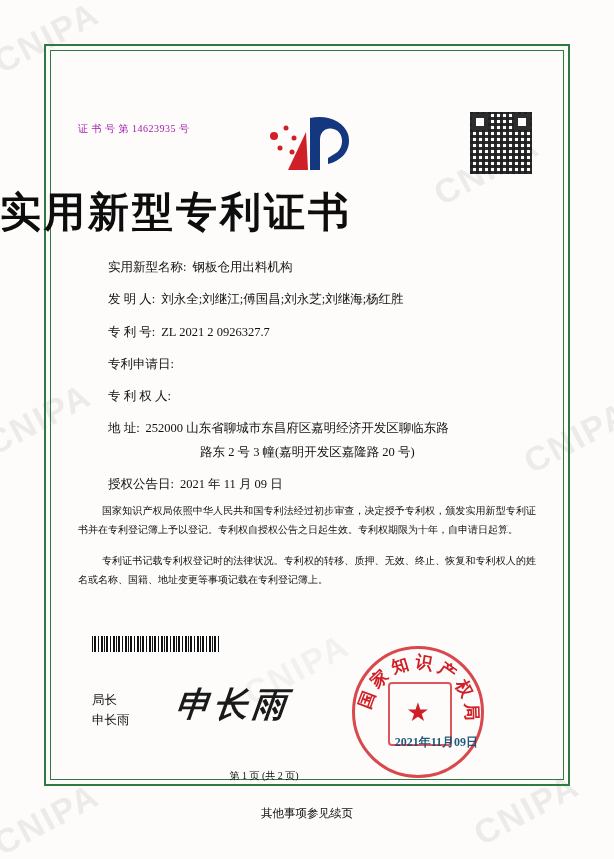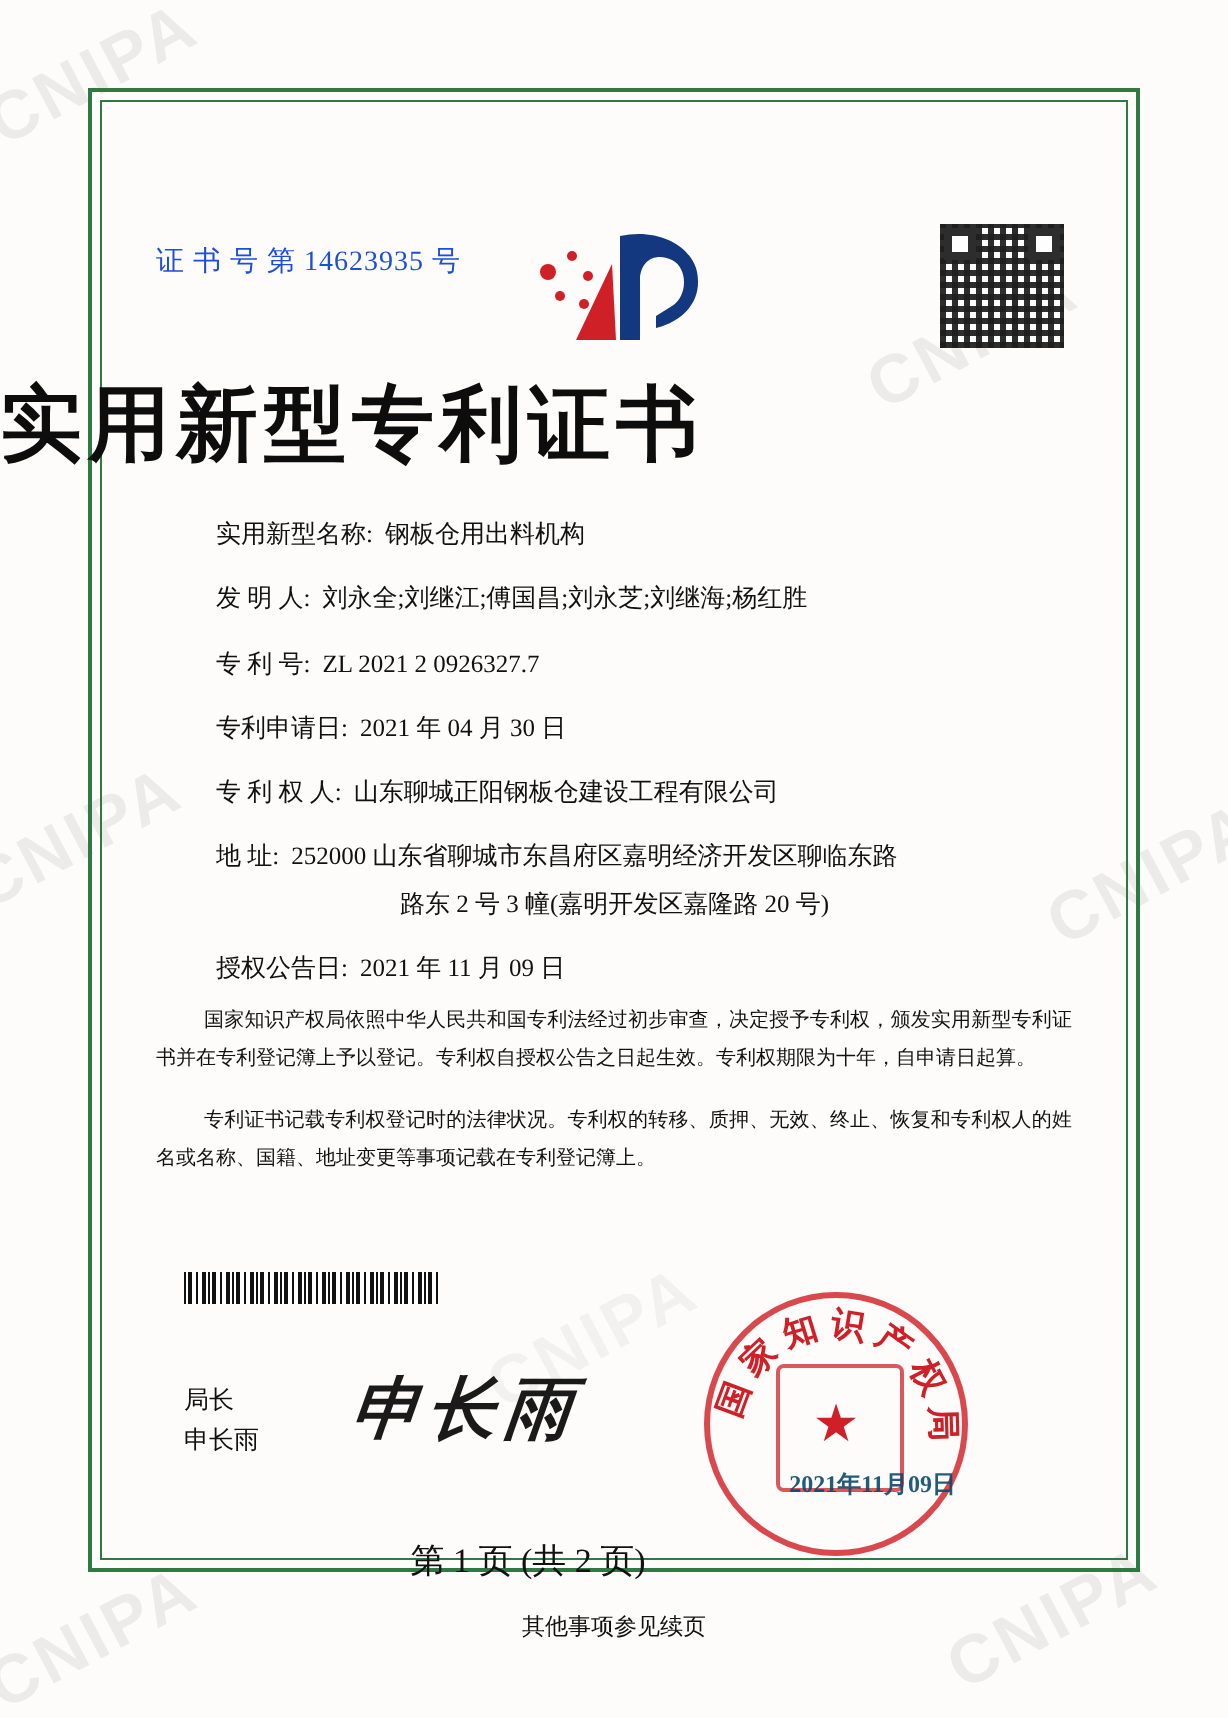--- a/index.html
+++ b/index.html
@@ -67,22 +67,22 @@
   .c-tl { top: 44px;  left: 44px;  border-right: none; border-bottom: none; }
   .c-tr { top: 44px;  left: 552px; border-left: none;  border-bottom: none; }
   .c-bl { top: 768px; left: 44px;  border-right: none; border-top: none; }
   .c-br { top: 768px; left: 552px; border-left: none;  border-top: none; }
 
   
   .cert-no {
     position: absolute;
     top: 122px;
     left: 78px;
-    font-size: 14px;
-    color: #1d4ed8;
+    font-size: 10px;
+    color: #a21caf;
     letter-spacing: 0.5px;
     text-align: center;
   }
   .logo {
     position: absolute;
     top: 112px;
     left: 258px;
     width: 100px;
     height: 62px;
   }
@@ -248,21 +248,21 @@
     opacity: 0.9;
   }
 
   
   .page-no {
     position: absolute;
     top: 769px;
     left: 0;
     width: 528px;
     text-align: center;
-    font-size: 17px;
+    font-size: 10px;
     color: #111;
   }
   .footer-note {
     position: absolute;
     top: 806px;
     left: 0;
     width: 614px;
     text-align: center;
     font-size: 11.5px;
     color: #111;
@@ -316,25 +316,23 @@
     <div class="frow">
       <span class="flabel">发 明 人:</span>
       <span class="fvalue">刘永全;刘继江;傅国昌;刘永芝;刘继海;杨红胜</span>
     </div>
     <div class="frow">
       <span class="flabel">专 利 号:</span>
       <span class="fvalue">ZL 2021 2 0926327.7</span>
     </div>
     <div class="frow">
       <span class="flabel">专利申请日:</span>
-      <span class="fvalue">2021 年 04 月 30 日</span>
     </div>
     <div class="frow">
       <span class="flabel">专 利 权 人:</span>
-      <span class="fvalue">山东聊城正阳钢板仓建设工程有限公司</span>
     </div>
     <div class="frow">
       <span class="flabel">地        址:</span>
       <span class="fvalue">252000  山东省聊城市东昌府区嘉明经济开发区聊临东路</span>
     </div>
     <div class="addr-cont">路东 2 号 3 幢(嘉明开发区嘉隆路 20 号)</div>
     <div class="frow-split">
       <div class="half-left">
         <span class="flabel">授权公告日:</span>
         <span class="fvalue">2021 年 11 月 09 日</span>

